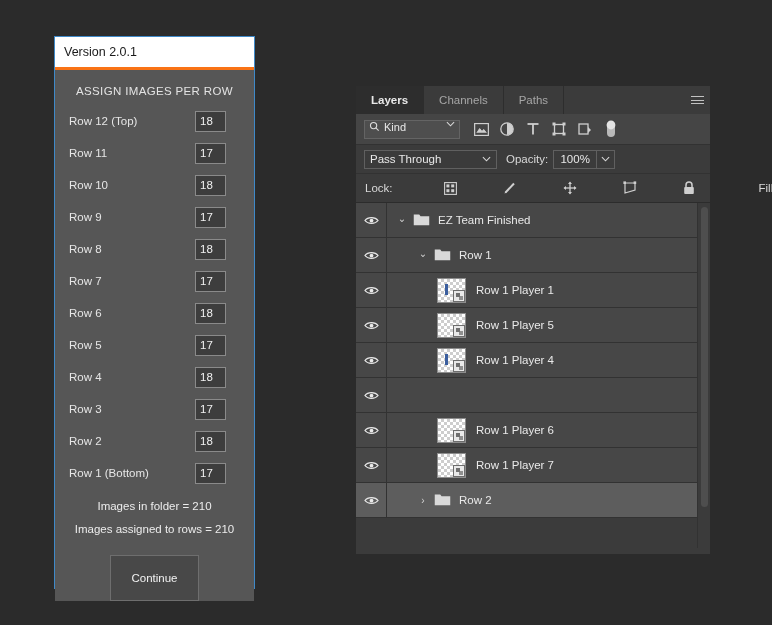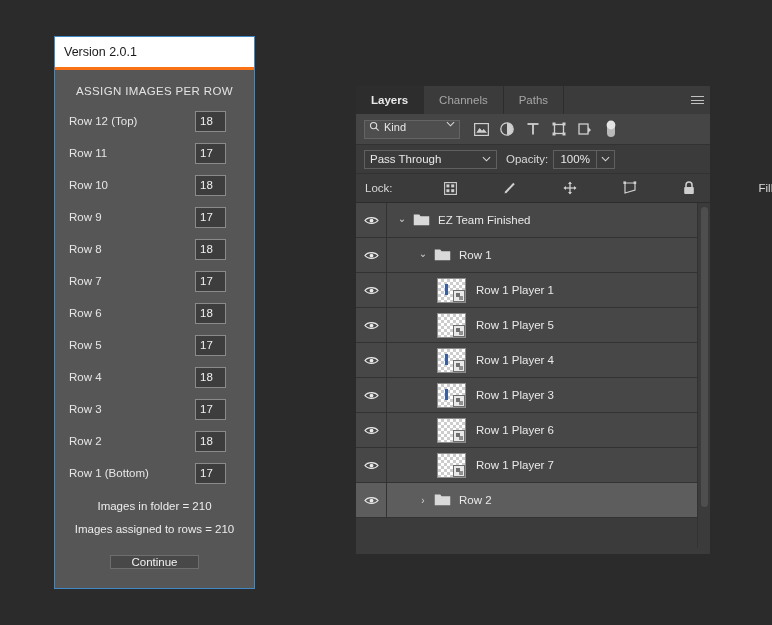--- a/index.html
+++ b/index.html
@@ -94,21 +94,21 @@
     display: flex;
     justify-content: center;
     margin-top: 20px;
   }
   #continue-button {
     background: #484848;
     border: 1px solid #6e6e6e;
     color: #f2f2f2;
     font-size: 11.5px;
     font-family: "Liberation Sans", sans-serif;
-    padding: 0 20px;
+    padding: 16px 20px;
     cursor: pointer;
   }
 
   
   #layers-panel {
     position: absolute;
     left: 356px;
     top: 86px;
     width: 354px;
     height: 468px;
@@ -697,28 +697,20 @@
             <span class="layer-name">Row 1 Player 4</span>
           </div>
         </div>
         <div class="layer-row">
           <div class="eye-cell">
             <svg width="15" height="11" viewBox="0 0 16 11">
               <path d="M1 5.5 C4 1.4 12 1.4 15 5.5 C12 9.6 4 9.6 1 5.5 Z" fill="none" stroke="#e8e8e8" stroke-width="1.3"></path>
               <circle cx="8" cy="5.5" r="2" fill="#e8e8e8"></circle>
             </svg>
           </div>
-          <div class="layer-content">
-            <div style="width: 50px; flex: 0 0 auto;"></div>
-            <div class="thumb">
-              <div class="figure"></div>
-              <div class="so-badge"></div>
-            </div>
-            <span class="layer-name">Row 1 Player 3</span>
-          </div>
         </div>
         <div class="layer-row">
           <div class="eye-cell">
             <svg width="15" height="11" viewBox="0 0 16 11">
               <path d="M1 5.5 C4 1.4 12 1.4 15 5.5 C12 9.6 4 9.6 1 5.5 Z" fill="none" stroke="#e8e8e8" stroke-width="1.3"></path>
               <circle cx="8" cy="5.5" r="2" fill="#e8e8e8"></circle>
             </svg>
           </div>
           <div class="layer-content">
             <div style="width: 50px; flex: 0 0 auto;"></div>

